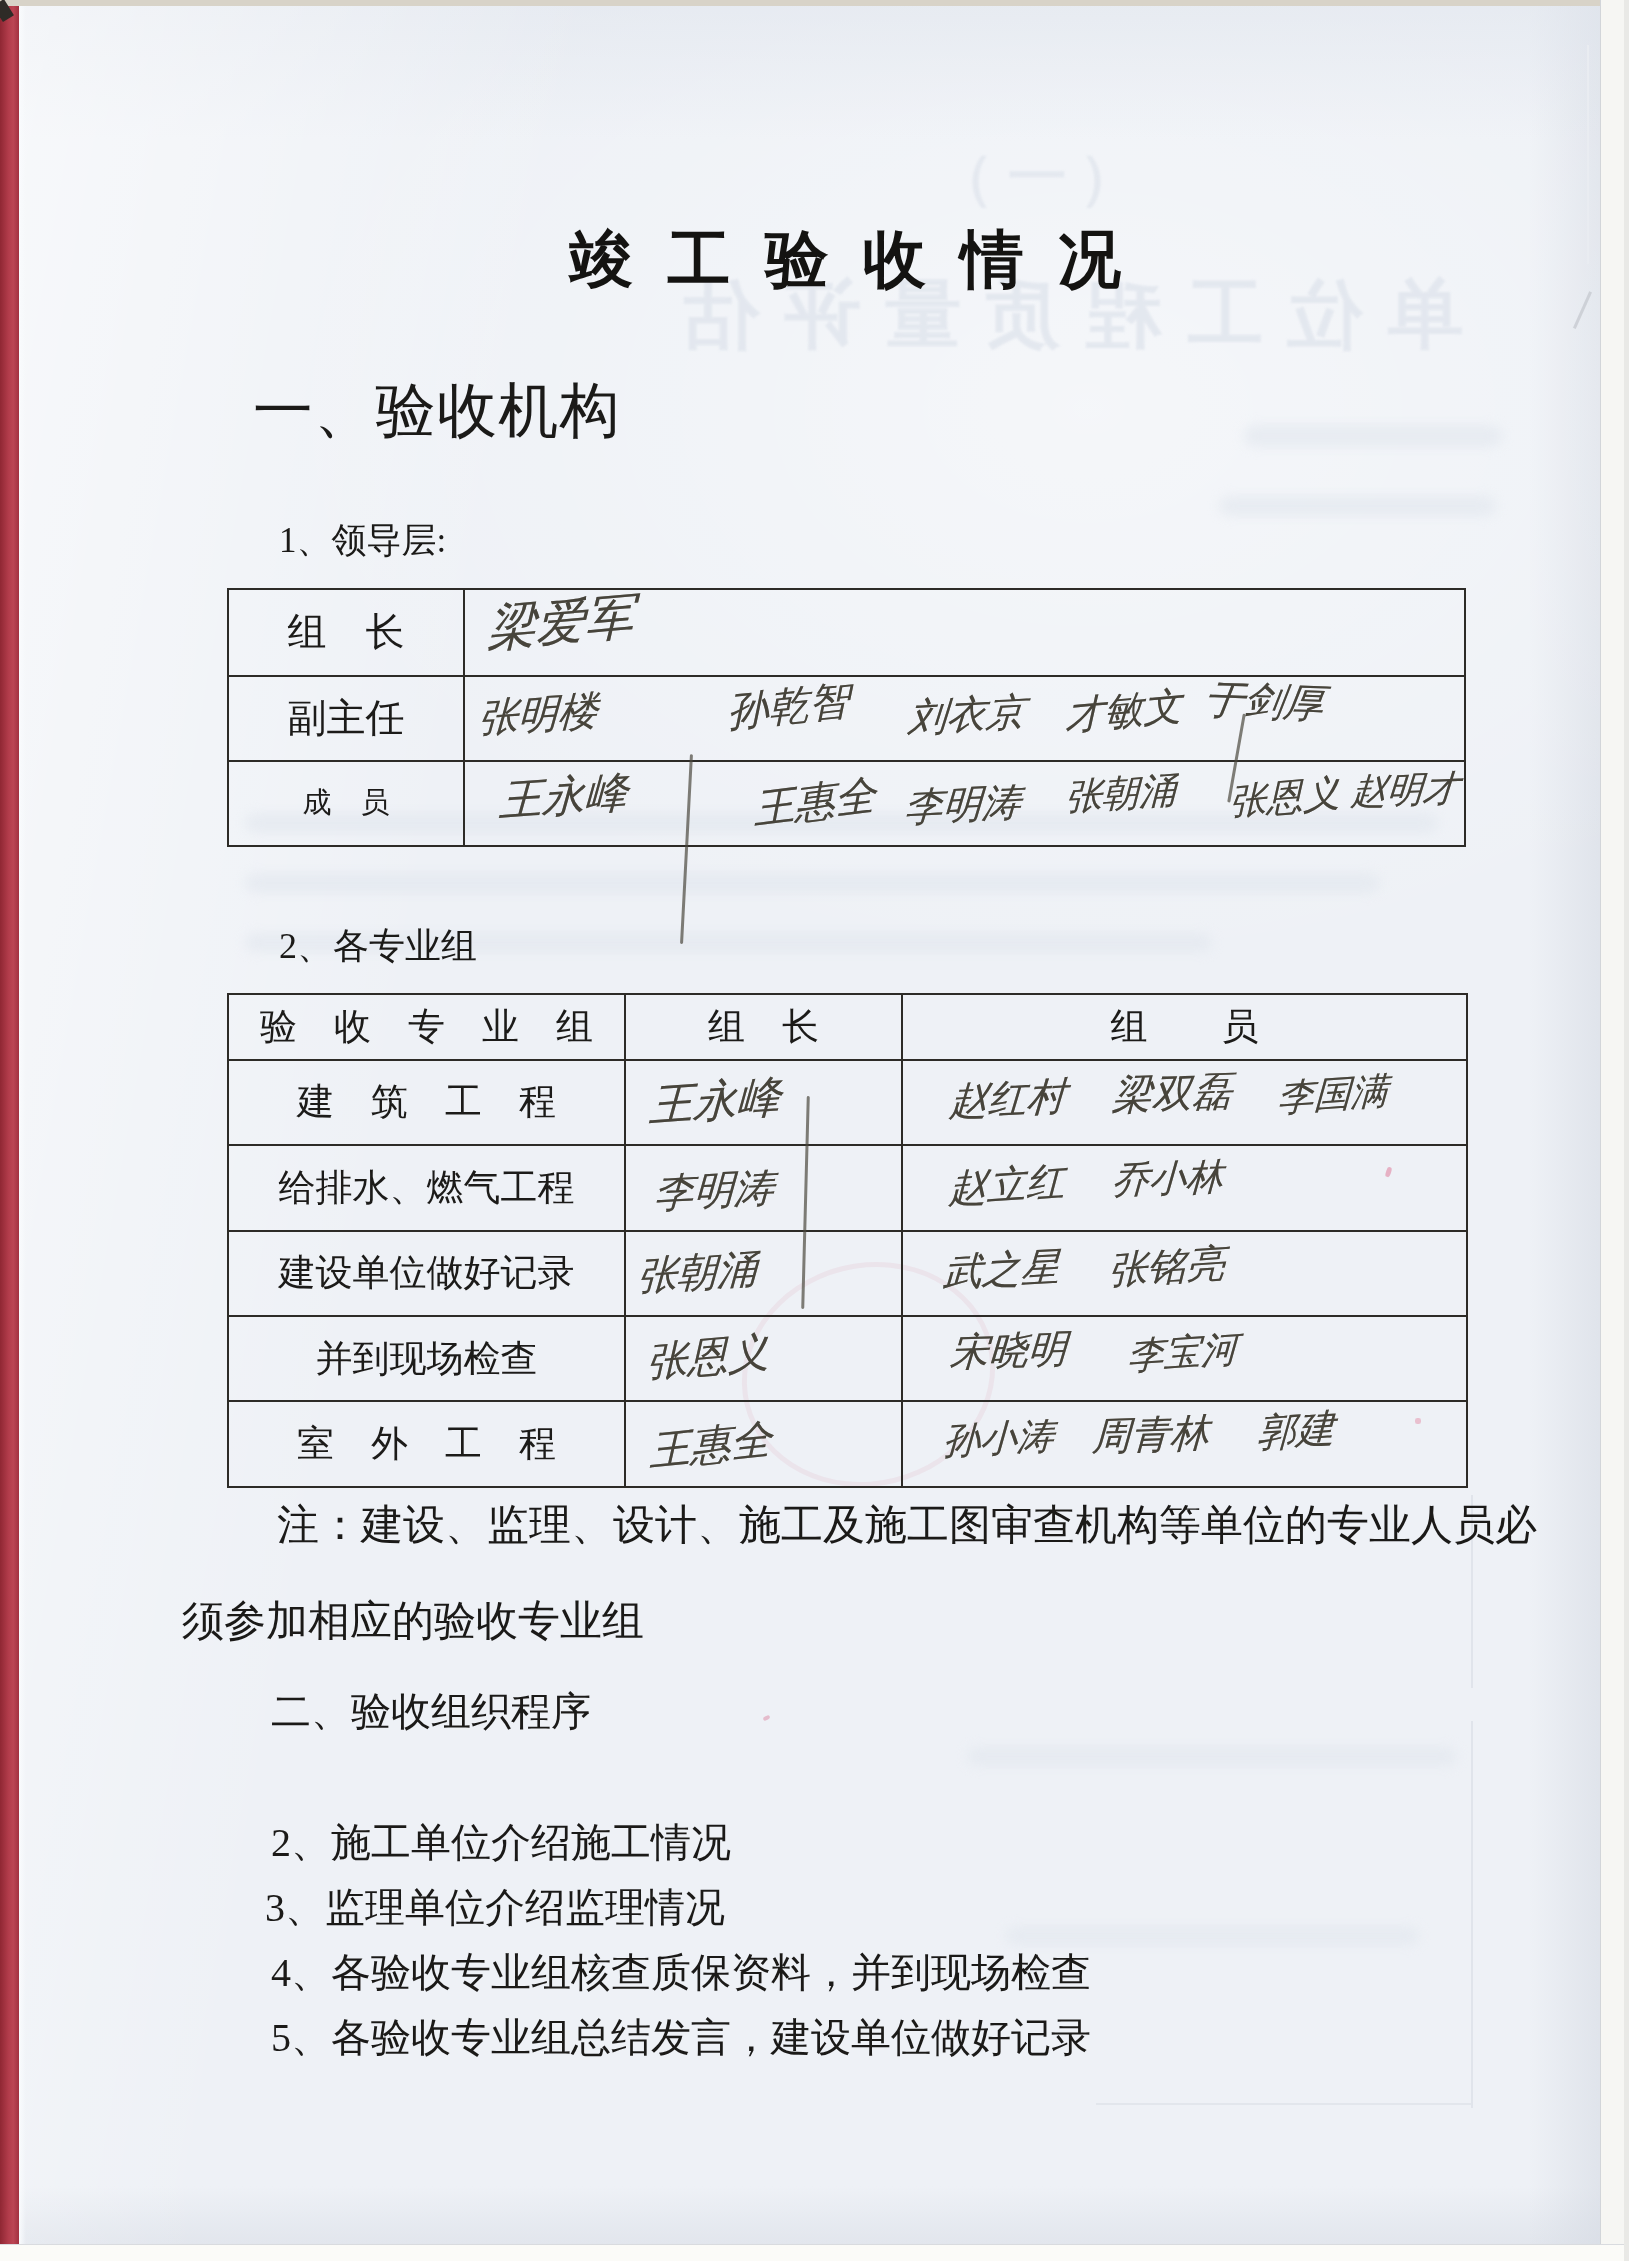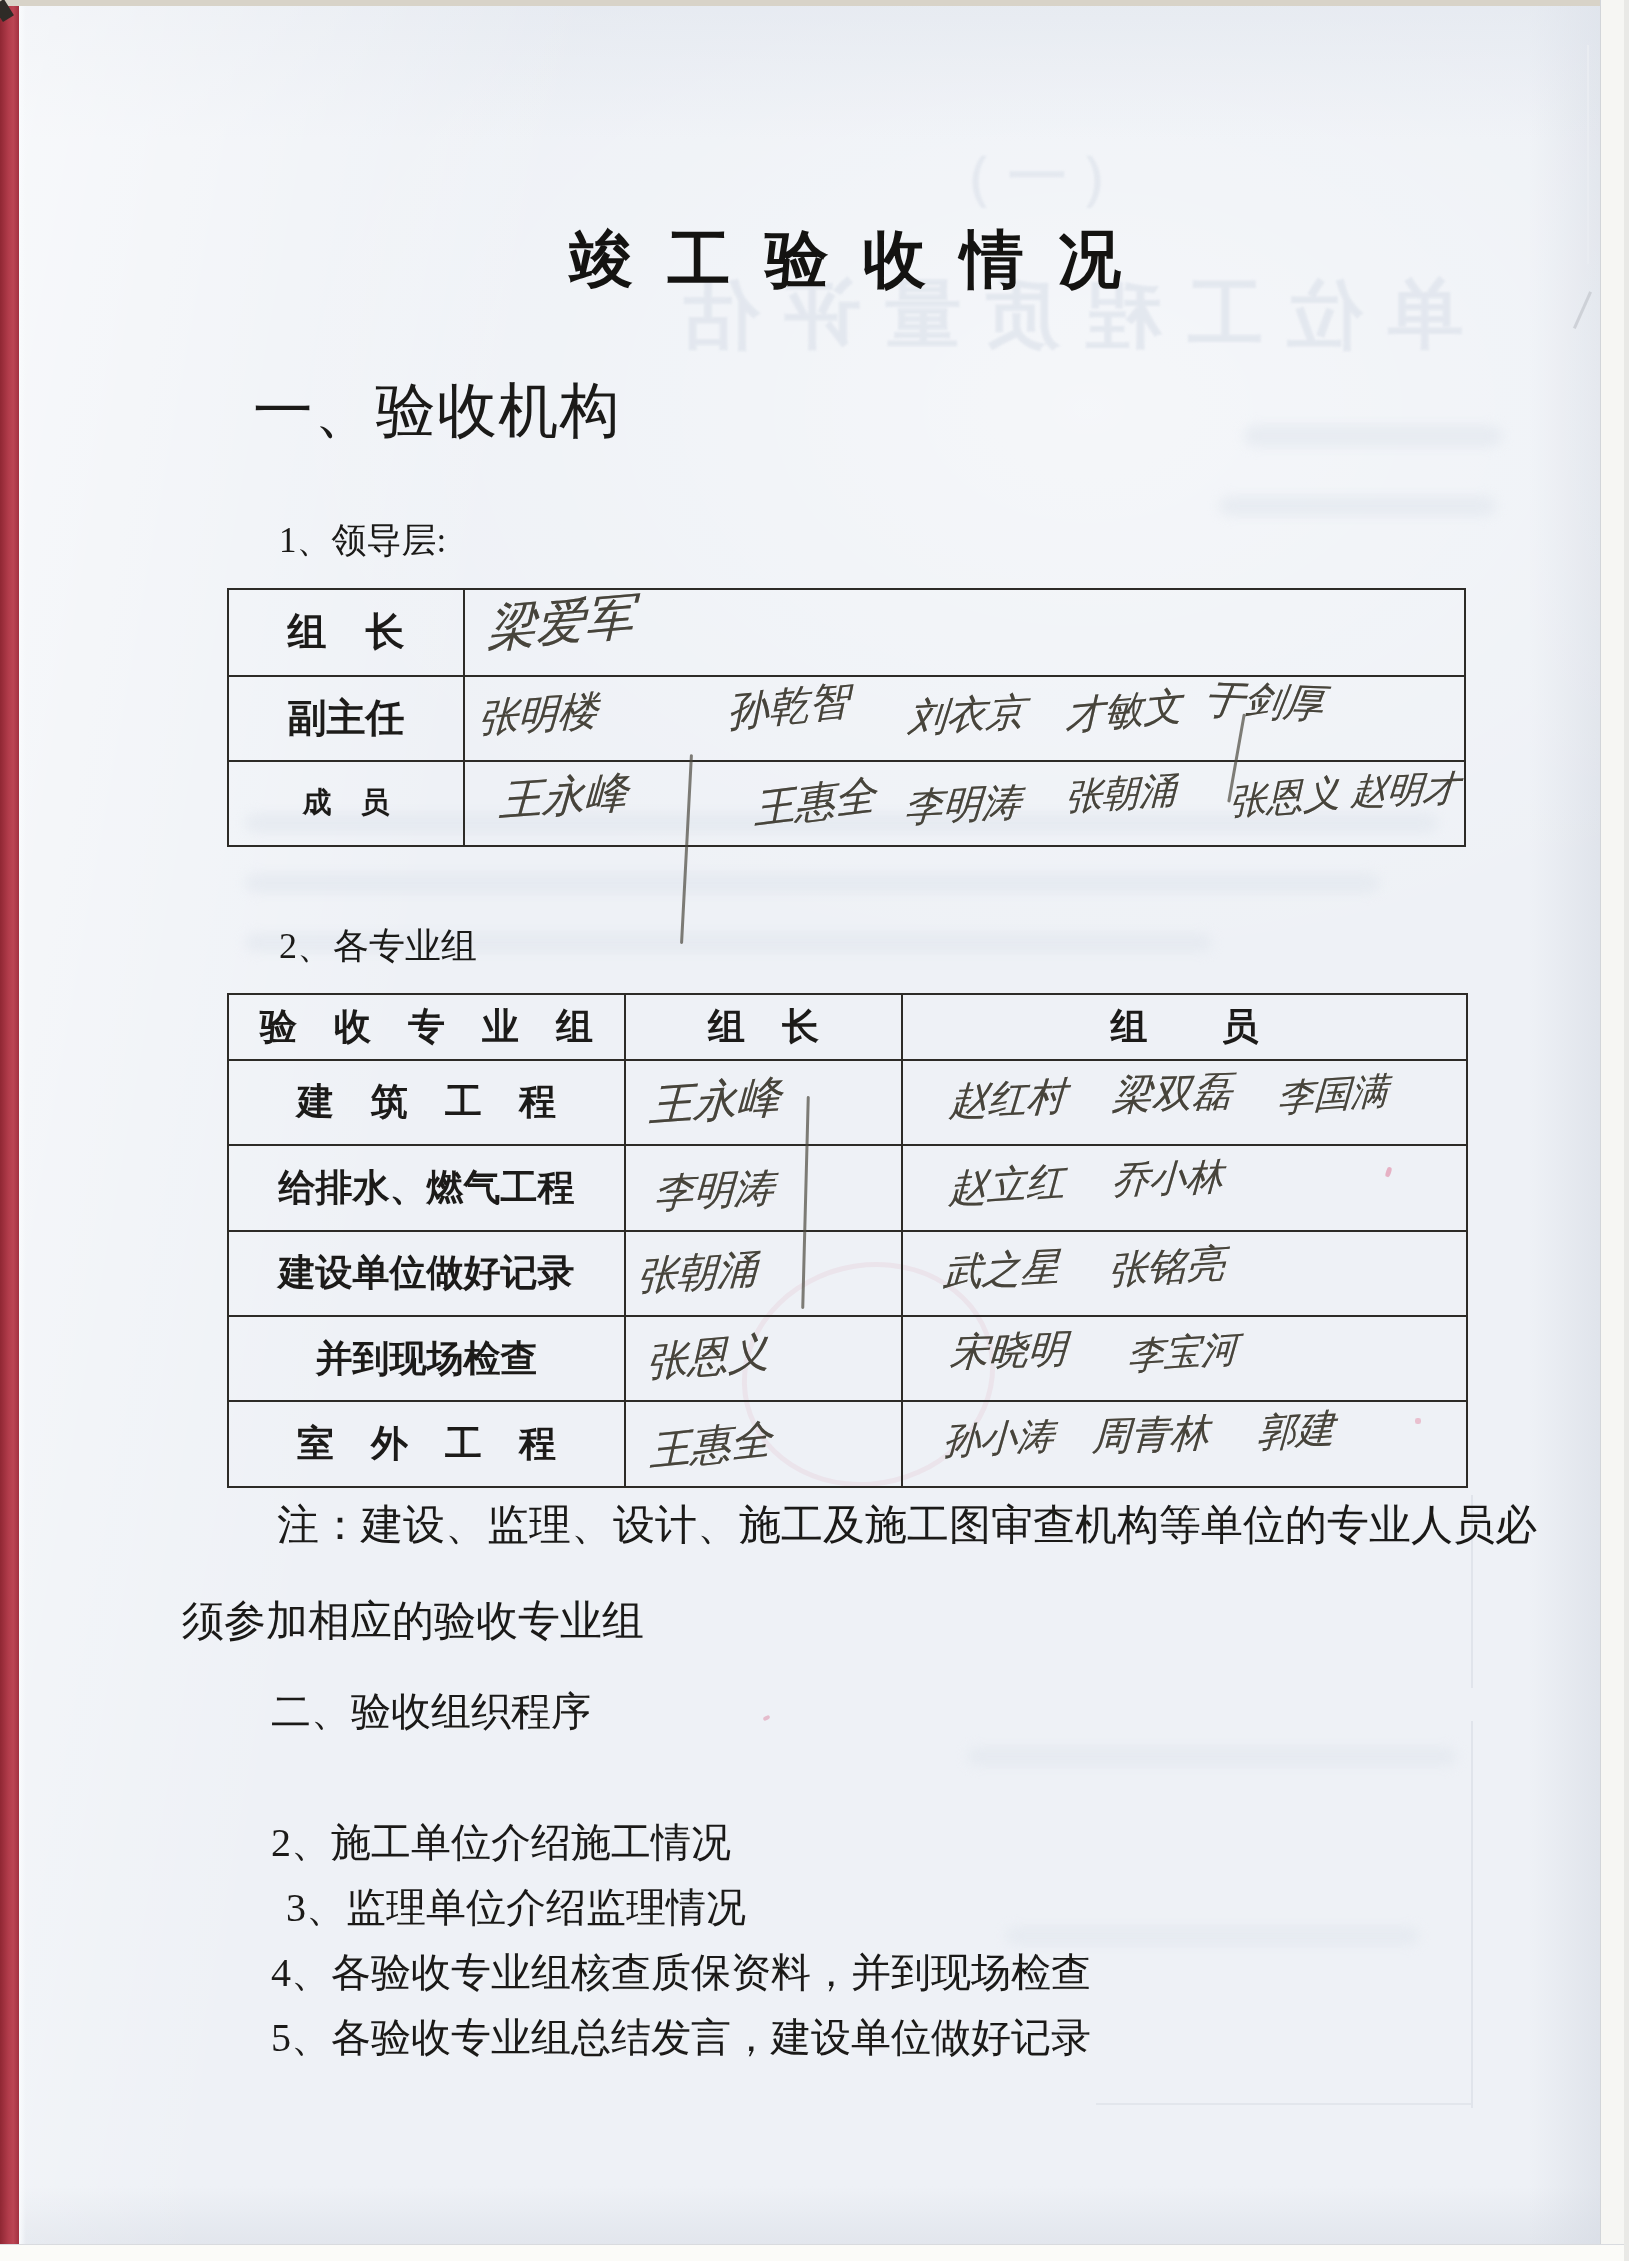--- a/index.html
+++ b/index.html
@@ -35,21 +35,21 @@
   .page-title{left:227px;top:211px;width:1237px;text-align:center;font-size:63px;font-weight:bold;
               letter-spacing:.55em;text-indent:.55em;color:#141311;}
   .h1{left:253px;top:365px;font-size:60px;letter-spacing:1.3px;}
   .sub{font-size:35px;}
   .note-line{font-size:42px;}
   .proc{font-size:40px;}
   
   .tbl{position:absolute;border:2.6px solid #2d2b27;display:grid;background:transparent;}
   .t1{left:227px;top:582px;width:1235px;height:255px;grid-template-columns:236px auto;grid-template-rows:repeat(3,1fr);}
   .t2{left:227px;top:987px;width:1237px;height:491px;grid-template-columns:397px 277px auto;grid-template-rows:64px repeat(5,1fr);}
-  .cell{display:flex;align-items:center;justify-content:center;font-size:37px;color:#1c1b19;font-weight:bold;}
+  .cell{display:flex;align-items:center;justify-content:center;font-size:37px;color:#1c1b19;}
   .b-r{border-right:2.6px solid #2d2b27;}
   .b-t{border-top:2.6px solid #2d2b27;}
   
   .sig{position:absolute;font-family:"DejaVu Sans","Liberation Sans",sans-serif;color:#47443b;white-space:nowrap;
        text-shadow:0 0 0.6px rgba(70,66,56,.45);font-style:italic;}
   .stroke{position:absolute;width:2.6px;background:#4b483f;opacity:.7;border-radius:1.9px;}
 </style>
 </head>
 <body>
 
@@ -150,21 +150,21 @@
     <span class="sig" style="left:1127px;top:1322px;font-size:37px;transform:rotate(-4deg) skewX(-6deg);">李宝河</span>
     <span class="sig" style="left:943px;top:1408px;font-size:37px;transform:rotate(-3deg) skewX(-5deg);">孙小涛</span>
     <span class="sig" style="left:1092px;top:1402px;font-size:39px;transform:rotate(-2deg) skewX(-4deg);">周青林</span>
     <span class="sig" style="left:1257px;top:1398px;font-size:39px;transform:rotate(-4deg) skewX(-6deg);">郭建</span>
 
     <div class="print note-line" style="left:277px;top:1491px;">注：建设、监理、设计、施工及施工图审查机构等单位的专业人员必</div>
     <div class="print note-line" style="left:182px;top:1547px;margin-top:40px;">须参加相应的验收专业组</div>
 
     <div class="print proc" style="left:271px;top:1678px;">二、验收组织程序</div>
     <div class="print proc" style="left:271px;top:1809px;">2、施工单位介绍施工情况</div>
-    <div class="print proc" style="left:286px;top:1874px;">3、监理单位介绍监理情况</div>
+    <div class="print proc" style="left:265px;top:1874px;">3、监理单位介绍监理情况</div>
     <div class="print proc" style="left:271px;top:1939px;">4、各验收专业组核查质保资料，并到现场检查</div>
     <div class="print proc" style="left:271px;top:2004px;">5、各验收专业组总结发言，建设单位做好记录</div>
 
     <div class="cover-strip"></div>
     <div class="paper-hl"></div>
   </div>
 
   <div class="scan-top-edge"></div>
   <div class="corner-mark"></div>
   <div class="scanner-right"></div>

